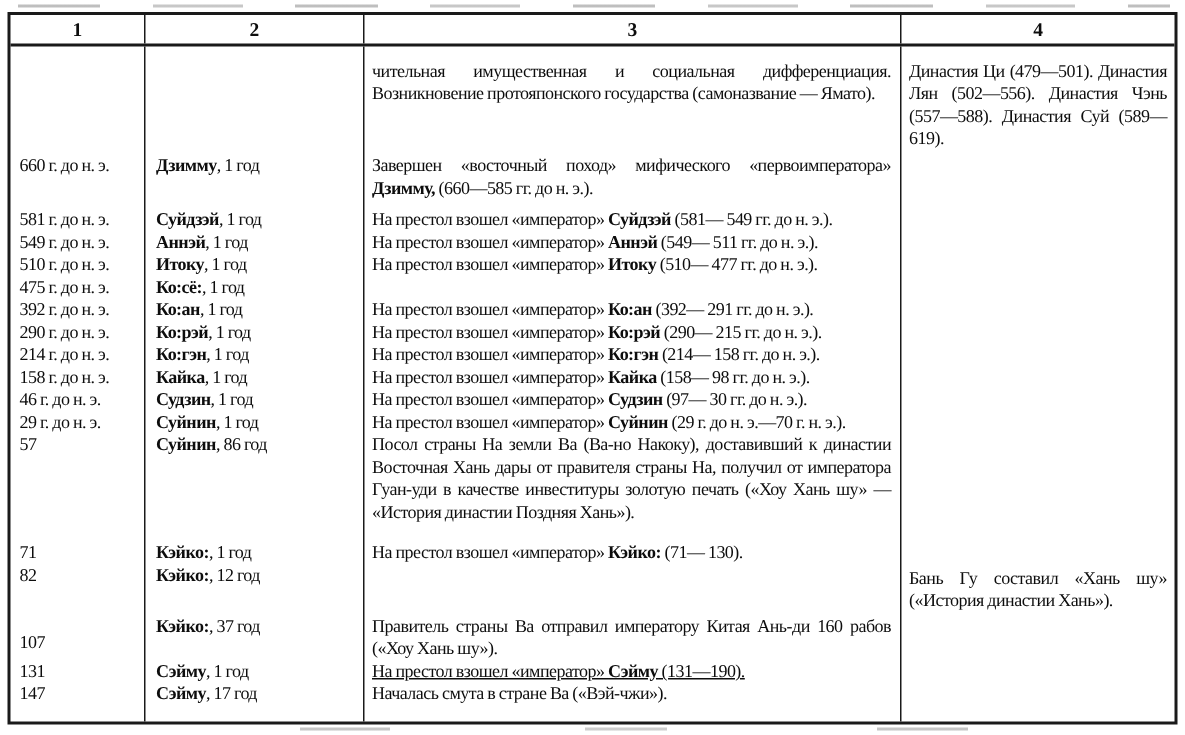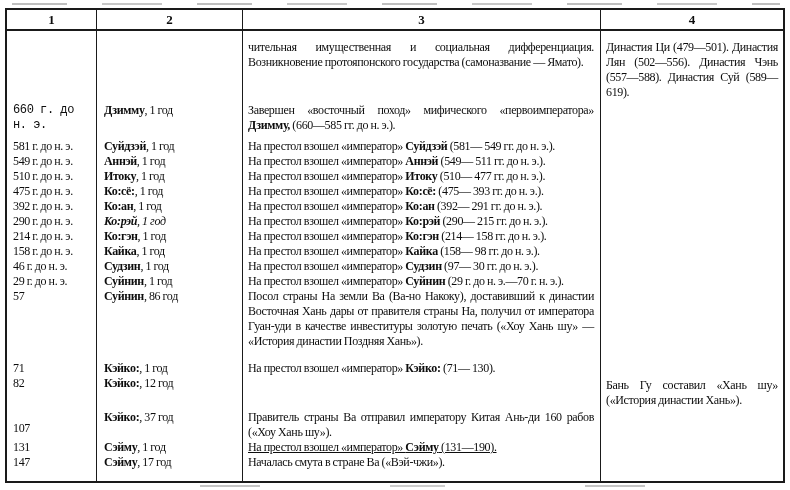--- a/index.html
+++ b/index.html
@@ -71,21 +71,21 @@
 <div class="page">
   <div class="table">
     <div class="hrow">
       <div class="hcell">1</div>
       <div class="hcell">2</div>
       <div class="hcell">3</div>
       <div class="hcell">4</div>
     </div>
     <div class="brow">
       <div class="cell c1">
-          <div class="line single" style="top: 72px; font-family: Liberation Mono, monospace;"><span>660 г. до н. э.</span></div>
+          <div class="line single" style="top: 72px;"><span>660 г. до н. э.</span></div>
           <div class="line single" style="top: 108px;"><span>581 г. до н. э.</span></div>
           <div class="line single" style="top: 123px;"><span>549 г. до н. э.</span></div>
           <div class="line single" style="top: 138px;"><span>510 г. до н. э.</span></div>
           <div class="line single" style="top: 153px;"><span>475 г. до н. э.</span></div>
           <div class="line single" style="top: 168px;"><span>392 г. до н. э.</span></div>
           <div class="line single" style="top: 183px;"><span>290 г. до н. э.</span></div>
           <div class="line single" style="top: 198px;"><span>214 г. до н. э.</span></div>
           <div class="line single" style="top: 213px;"><span>158 г. до н. э.</span></div>
           <div class="line single" style="top: 228px;"><span>46 г. до н. э.</span></div>
           <div class="line single" style="top: 243px;"><span>29 г. до н. э.</span></div>
@@ -96,39 +96,38 @@
           <div class="line single" style="top: 409px;"><span>131</span></div>
           <div class="line single" style="top: 424px;"><span>147</span></div>
         </div>
       <div class="cell c2">
           <div class="line single" style="top: 72px;"><b>Дзимму</b><span>, 1 год</span></div>
           <div class="line single" style="top: 108px;"><b>Суйдзэй</b><span>, 1 год</span></div>
           <div class="line single" style="top: 123px;"><b>Аннэй</b><span>, 1 год</span></div>
           <div class="line single" style="top: 138px;"><b>Итоку</b><span>, 1 год</span></div>
           <div class="line single" style="top: 153px;"><b>Ко:сё:</b><span>, 1 год</span></div>
           <div class="line single" style="top: 168px;"><b>Ко:ан</b><span>, 1 год</span></div>
-          <div class="line single" style="top: 183px; font-style: italic;"><b>Ко:рэй</b><span>, 1 год</span></div>
+          <div class="line single" style="top: 183px;"><b>Ко:рэй</b><span>, 1 год</span></div>
           <div class="line single" style="top: 198px;"><b>Ко:гэн</b><span>, 1 год</span></div>
           <div class="line single" style="top: 213px;"><b>Кайка</b><span>, 1 год</span></div>
           <div class="line single" style="top: 228px;"><b>Судзин</b><span>, 1 год</span></div>
           <div class="line single" style="top: 243px;"><b>Суйнин</b><span>, 1 год</span></div>
           <div class="line single" style="top: 258px;"><b>Суйнин</b><span>, 86 год</span></div>
           <div class="line single" style="top: 330px; font-family: Liberation Serif, serif;"><b>Кэйко:</b><span>, 1 год</span></div>
           <div class="line single" style="top: 345px;"><b>Кэйко:</b><span>, 12 год</span></div>
           <div class="line single" style="top: 379px;"><b>Кэйко:</b><span>, 37 год</span></div>
           <div class="line single" style="top: 409px;"><b>Сэйму</b><span>, 1 год</span></div>
           <div class="line single" style="top: 424px;"><b>Сэйму</b><span>, 17 год</span></div>
         </div>
       <div class="cell c3">
           <div class="line para" style="top: 9px;"><span>чительная имущественная и социальная дифференциация. Возникновение протояпонского государства (самоназвание — Ямато).</span></div>
           <div class="line para" style="top: 72px;"><span>Завершен «восточный поход» мифического «первоимператора» </span><b>Дзимму,</b><span> (660—585 гг. до н. э.).</span></div>
           <div class="line single" style="top: 108px;"><span>На престол взошел «император» </span><b>Суйдзэй</b><span> (581— 549 гг. до н. э.).</span></div>
           <div class="line single" style="top: 123px;"><span>На престол взошел «император» </span><b>Аннэй</b><span> (549— 511 гг. до н. э.).</span></div>
           <div class="line single" style="top: 138px;"><span>На престол взошел «император» </span><b>Итоку</b><span> (510— 477 гг. до н. э.).</span></div>
-          <div class="line single" style="top: 153px;"><span>На престол взошел «император» </span><b>Ко:сё:</b><span> (475— 393 гг. до н. э.).</span></div>
           <div class="line single" style="top: 168px;"><span>На престол взошел «император» </span><b>Ко:ан</b><span> (392— 291 гг. до н. э.).</span></div>
           <div class="line single" style="top: 183px;"><span>На престол взошел «император» </span><b>Ко:рэй</b><span> (290— 215 гг. до н. э.).</span></div>
           <div class="line single" style="top: 198px;"><span>На престол взошел «император» </span><b>Ко:гэн</b><span> (214— 158 гг. до н. э.).</span></div>
           <div class="line single" style="top: 213px;"><span>На престол взошел «император» </span><b>Кайка</b><span> (158— 98 гг. до н. э.).</span></div>
           <div class="line single" style="top: 228px;"><span>На престол взошел «император» </span><b>Судзин</b><span> (97— 30 гг. до н. э.).</span></div>
           <div class="line single" style="top: 243px;"><span>На престол взошел «император» </span><b>Суйнин</b><span> (29 г. до н. э.—70 г. н. э.).</span></div>
           <div class="line para" style="top: 258px;"><span>Посол страны На земли Ва (Ва-но Накоку), доставивший к династии Восточная Хань дары от правителя страны На, получил от императора Гуан-уди в качестве инвеституры золотую печать («Хоу Хань шу» — «История династии Поздняя Хань»).</span></div>
           <div class="line single" style="top: 330px;"><span>На престол взошел «император» </span><b>Кэйко:</b><span> (71— 130).</span></div>
           <div class="line para" style="top: 379px;"><span>Правитель страны Ва отправил императору Китая Ань-ди 160 рабов («Хоу Хань шу»).</span></div>
           <div class="line single" style="top: 409px; text-decoration: underline;"><span>На престол взошел «император» </span><b>Сэйму</b><span> (131—190).</span></div>

